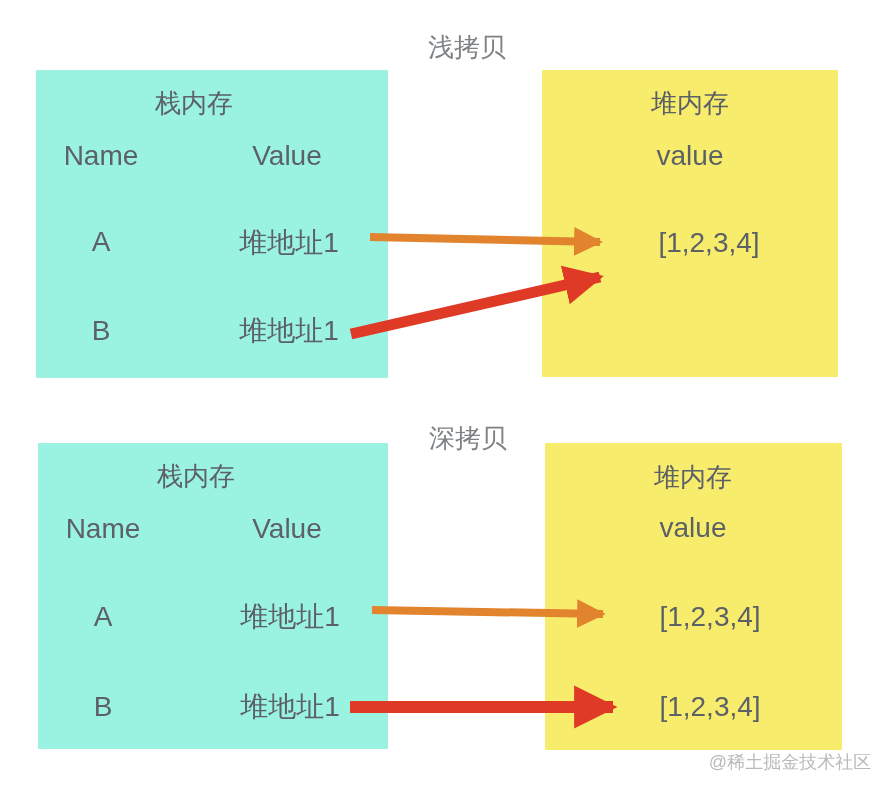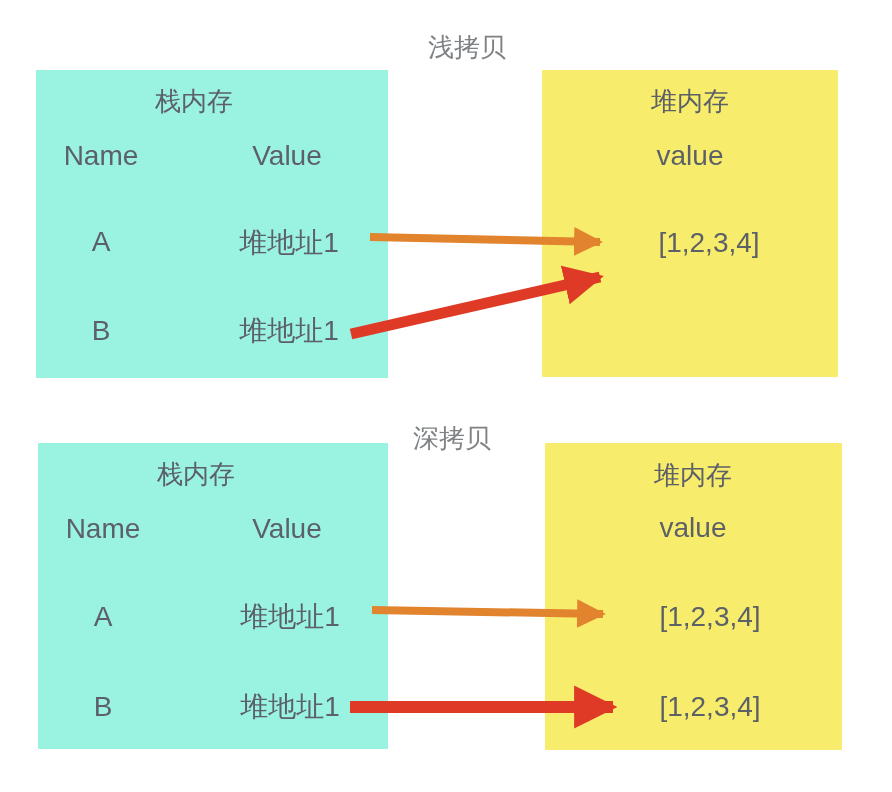--- a/index.html
+++ b/index.html
@@ -22,21 +22,21 @@
   .stack-box { background: var(--stack-color, #9AF2E1); }
   .heap-box  { background: var(--heap-color, #F8EC6C); }
   .label {
     position: absolute;
     transform: translate(-50%, -50%);
     color: var(--text-color, #5C6167);
     font-size: 28px;
     white-space: nowrap;
     line-height: 1;
   }
-  .heading { font-size: 26px; font-family: Liberation Mono, monospace; }
+  .heading { font-size: 26px; }
   .section-title {
     position: absolute;
     transform: translate(-50%, -50%);
     color: var(--title-color, #7E8285);
     font-size: 26px;
     white-space: nowrap;
     line-height: 1;
   }
   .watermark {
     position: absolute;
@@ -74,21 +74,21 @@
   <div class="label" style="left:289px; top:243px;">堆地址1</div>
   <div class="label" style="left:101px; top:331px;">B</div>
   <div class="label" style="left:289px; top:331px;">堆地址1</div>
 
   <div class="memory-box heap-box" style="left:542px; top:70px; width:296px; height:307px;"></div>
 
   <div class="label heading" style="left:690px; top:103px;">堆内存</div>
   <div class="label" style="left:690px; top:156px;">value</div>
   <div class="label" style="left:709px; top:243px;">[1,2,3,4]</div>
 
-  <div class="section-title" style="left:452px; top:438px;">深拷贝</div>
+  <div class="section-title" style="left:468px; top:438px;">深拷贝</div>
 
   <div class="memory-box stack-box" style="left:38px; top:443px; width:350px; height:306px;"></div>
 
   <div class="label heading" style="left:196px; top:476px;">栈内存</div>
   <div class="label" style="left:103px; top:529px;">Name</div>
   <div class="label" style="left:287px; top:529px;">Value</div>
   <div class="label" style="left:103px; top:617px;">A</div>
   <div class="label" style="left:290px; top:617px;">堆地址1</div>
   <div class="label" style="left:103px; top:707px;">B</div>
   <div class="label" style="left:290px; top:707px;">堆地址1</div>
@@ -108,14 +108,15 @@
       <marker id="head-red" viewBox="0 0 10 10" refX="9" refY="5" markerWidth="3.6" markerHeight="3.6" orient="auto" markerUnits="strokeWidth">
         <path d="M0,0 L10,5 L0,10 Z" class="fill-red"></path>
       </marker>
     </defs>
     <line class="arrow-orange" x1="370" y1="237" x2="600" y2="242" stroke-width="8" marker-end="url(#head-orange)"></line>
     <line class="arrow-red" x1="351" y1="334" x2="600" y2="277" stroke-width="11" marker-end="url(#head-red)"></line>
     <line class="arrow-orange" x1="372" y1="610" x2="603" y2="614" stroke-width="8" marker-end="url(#head-orange)"></line>
     <line class="arrow-red" x1="350" y1="707" x2="613" y2="707" stroke-width="12" marker-end="url(#head-red)"></line>
   </svg>
 
+  <div class="watermark" style="left:790px; top:762px;">@稀土掘金技术社区</div>
 
 </div>
 
 </body></html>

